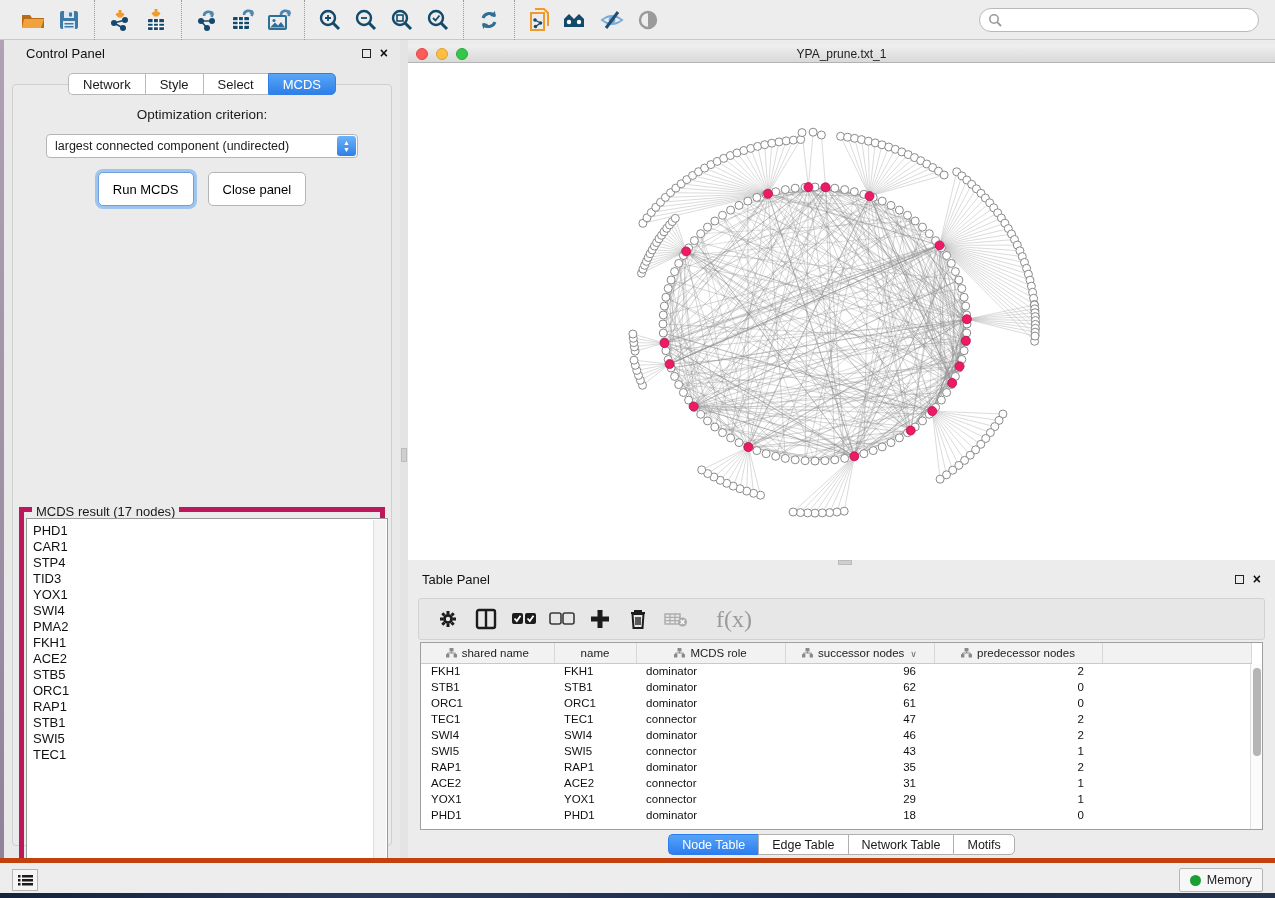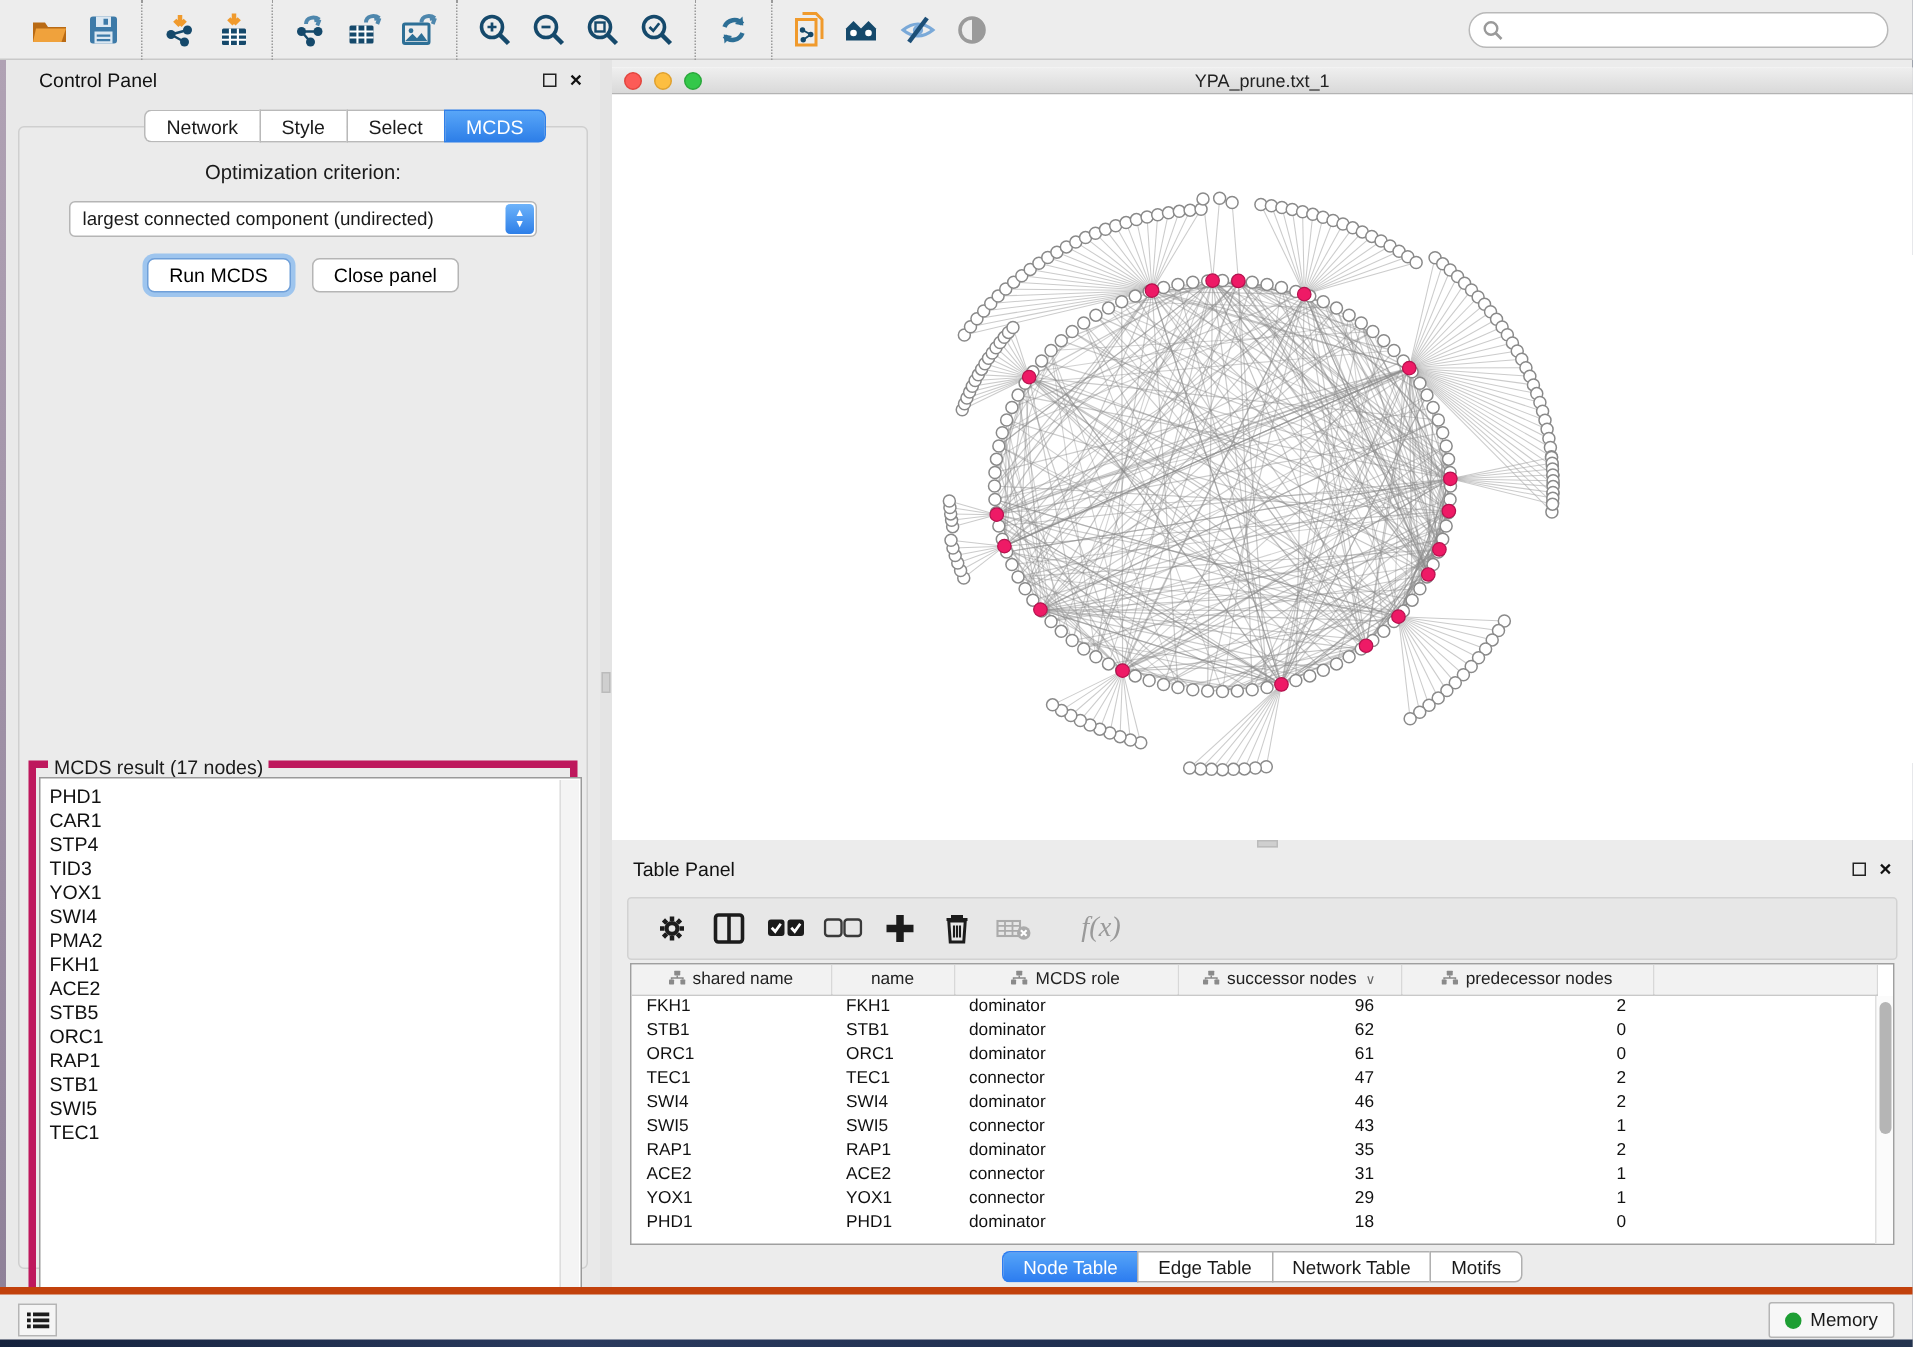--- a/index.html
+++ b/index.html
@@ -20,31 +20,31 @@
   .search-box { width:280px; height:24px; border:1px solid #b9b9b9; border-radius:12px; background:#fff; display:flex; align-items:center; padding-left:8px; }
   .search-box input { border:none; outline:none; flex:1; font-size:12px; background:transparent; font-family:"Liberation Sans",sans-serif; }
 
   
   .control-panel { position:absolute; left:4px; top:40px; width:396px; height:818px; background:#e9e9e9;padding-left:10px; }
   .panel-title-row { height:26px; display:flex; align-items:center; padding:0 12px; }
   .panel-title { font-size:13px; color:#111; }
   .win-icons { margin-left:auto; display:flex; gap:9px; align-items:center; }
   .float-icon { width:9px; height:9px; border:1.6px solid #222; display:inline-block; }
   .close-icon { font-size:14px; font-weight:bold; color:#111; line-height:10px; cursor:pointer; }
-  .cp-tabs { position:absolute; left:50%; transform:translateX(-50%); top:33px; display:flex; z-index:3;margin-left:28px; }
+  .cp-tabs { position:absolute; left:50%; transform:translateX(-50%); top:33px; display:flex; z-index:3; }
   .cp-tab { height:22px; padding:0 14px; display:flex; align-items:center; background:#fff; border:1px solid #b9b9b9; border-right:none; font-size:13px; cursor:pointer; }
   .cp-tab:first-child { border-radius:5px 0 0 5px; }
   .cp-tab:last-child { border-radius:0 5px 5px 0; border-right:1px solid #b9b9b9; }
   .cp-tab.active { background:linear-gradient(#58a6f8,#2e7fe8); color:#fff; border-color:#2e7fe8; }
   .cp-body { position:absolute; left:8px; top:44px; width:380px; height:762px; background:#ebebeb; border:1px solid #cfcfcf; border-radius:4px; }
   .opt-label { text-align:center; margin-top:22px; font-size:13.5px; }
   .mac-select { position:relative; margin:12px auto 0; width:312px; height:24px; background:#fff; border:1px solid #b5b5b5; border-radius:4px; display:flex; align-items:center; padding-left:8px; font-size:12.5px; cursor:pointer; }
   .mac-select .stepper { position:absolute; right:1px; top:1px; width:19px; height:20px; border-radius:3px; background:linear-gradient(#6db3fa,#2e7fe8); color:#fff; display:flex; flex-direction:column; align-items:center; justify-content:center; font-size:7px; line-height:7px; }
   .btn-row { display:flex; justify-content:center; gap:14px; margin-top:14px; }
-  .mac-btn { height:23px; padding:0 14px; background:#fff; border:1px solid #b5b5b5; border-radius:5px; font-size:13px; display:flex; align-items:center; cursor:pointer; font-family:"Liberation Sans",sans-serif; }
+  .mac-btn { height:34px; padding:0 14px; background:#fff; border:1px solid #b5b5b5; border-radius:5px; font-size:13px; display:flex; align-items:center; cursor:pointer; font-family:"Liberation Sans",sans-serif; }
   .mac-btn.focused { box-shadow:0 0 0 3px #9ec5ee; border-color:#6f9fd8; }
   .result-group { position:absolute; left:6px; top:422px; width:366px; height:368px; border:5px solid #be185d; }
   .result-legend { position:absolute; left:8px; top:-8px; background:#ebebeb; padding:0 4px; font-size:13px; }
   .result-list { position:absolute; left:2px; top:6px; width:362px; height:358px; background:#fff; border:1px solid #9a9a9a; overflow:hidden; }
   .result-list ul { list-style:none; padding:4px 0 0 6px; }
   .result-list li { font-size:13px; line-height:16px; color:#111; }
   .result-scroll { position:absolute; right:1px; top:1px; width:13px; height:356px; background:#f4f4f4; border-left:1px solid #ddd; }
 
   
   .v-splitter { position:absolute; left:400px; top:40px; width:8px; height:818px; background:#e4e4e4; }
@@ -61,21 +61,21 @@
   .net-title { position:absolute; left:0; right:0; text-align:center; font-size:12px; color:#222; }
   .net-canvas { position:relative; width:867px; height:497px; background:#fff; overflow:hidden; }
   .h-splitter { position:absolute; left:408px; top:560px; width:867px; height:6px; background:#ececec; }
   .h-splitter .handle { position:absolute; left:430px; top:0px; width:14px; height:5px; background:#cfcfcf; border:1px solid #bbb; }
 
   
   .table-panel { position:absolute; left:408px; top:566px; width:867px; height:292px; background:#ececec; }
   .tp-toolbar { margin:6px 10px 0 10px; height:42px; background:#e7e7e7; border:1px solid #d2d2d2; border-radius:3px; display:flex; align-items:center; padding-left:12px; gap:4px; }
   .tp-btn { width:34px; height:34px; display:flex; align-items:center; justify-content:center; cursor:pointer; }
   .tp-btn.disabled { cursor:default; }
-  .fx-label { font-family:"Liberation Serif",serif; font-style:italic; font-size:19px; color:#9a9a9a;margin-left:40px; }
+  .fx-label { font-family:"Liberation Serif",serif; font-size:24px; color:#9a9a9a;margin-left:40px; }
   .tbl-wrap { position:absolute; left:12px; top:76px; width:843px; height:188px; background:#fff; border:1px solid #9f9f9f; overflow:hidden; }
   table.node-table { border-collapse:collapse; width:830px; table-layout:fixed; font-size:11.5px; }
   table.node-table th { height:20px; background:#f2f2f2; border-right:1px solid #d8d8d8; border-bottom:1px solid #c9c9c9; font-weight:normal; font-size:11.5px; color:#222; text-align:center; position:relative; white-space:nowrap; overflow:hidden; }
   table.node-table td { height:16px; padding:0 18px 0 10px; white-space:nowrap; overflow:hidden; color:#111; }
   table.node-table td.num { text-align:right; }
   .col-icon { display:inline-block; vertical-align:-1px; margin-right:5px; }
   .sort-arrow { color:#666; font-size:9px; margin-left:6px; }
   .tbl-vscroll { position:absolute; right:0; top:21px; width:12px; height:166px; background:#fbfbfb; border-left:1px solid #e0e0e0; }
   .tbl-vscroll .thumb { position:absolute; left:2px; top:4px; width:8px; height:88px; background:#b5b5b5; border-radius:4px; }
   .tp-tabs { position:absolute; left:0; right:0; top:268px; display:flex; justify-content:center; }

